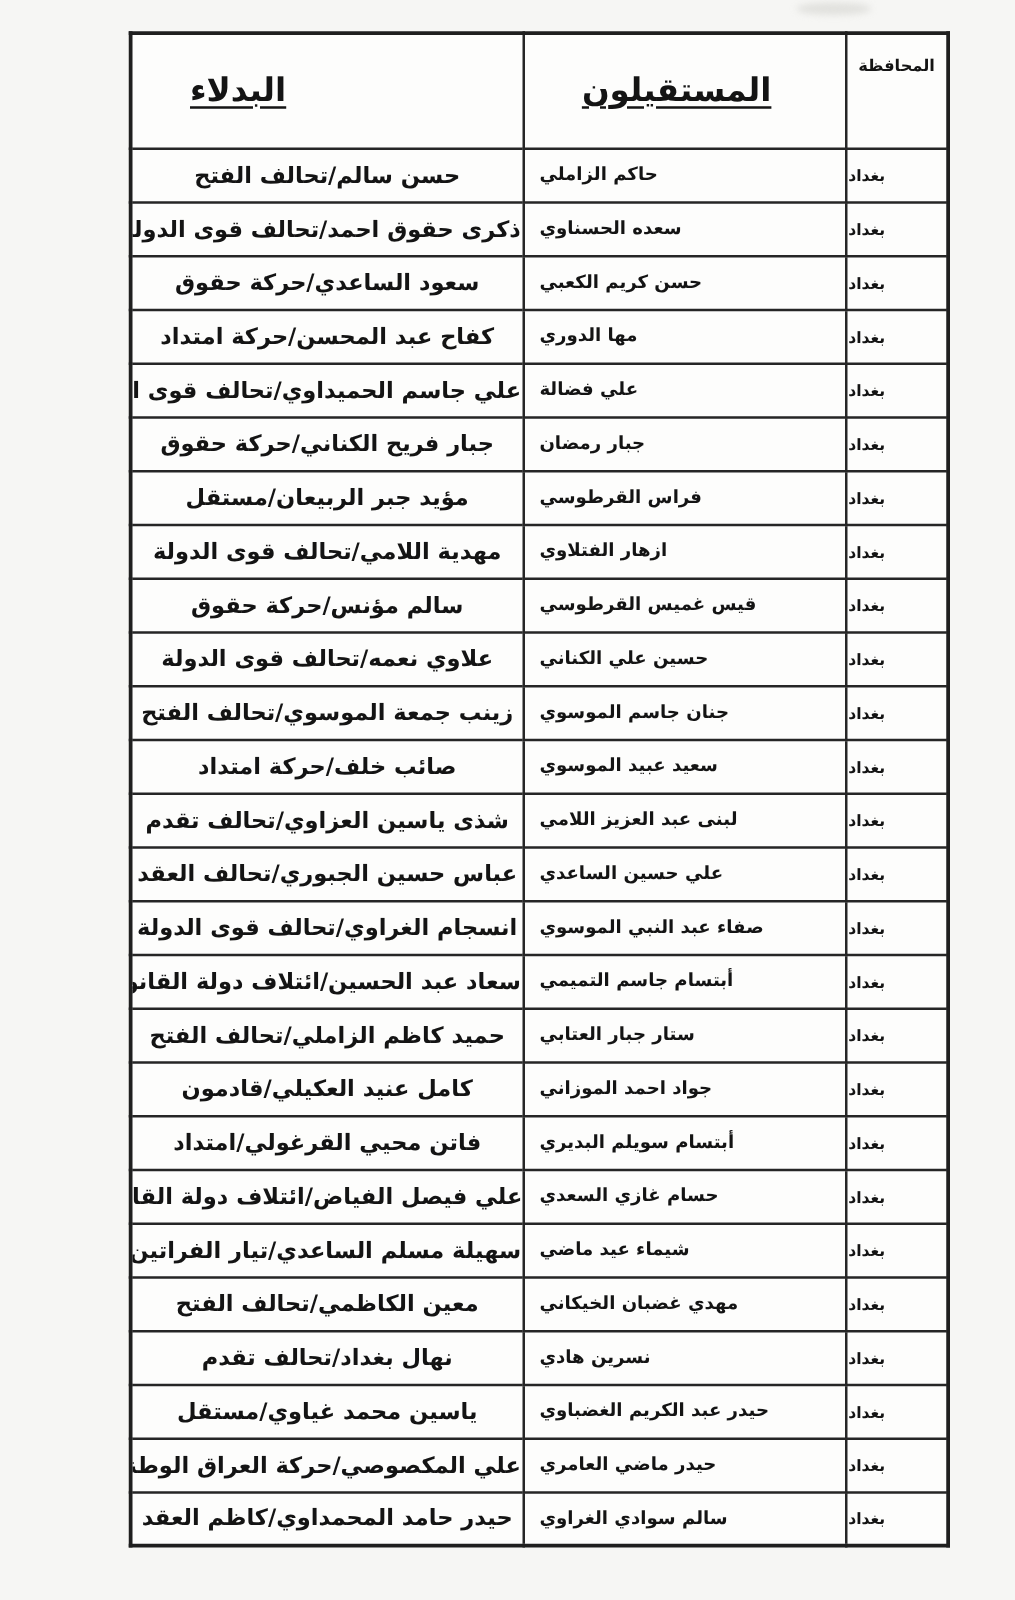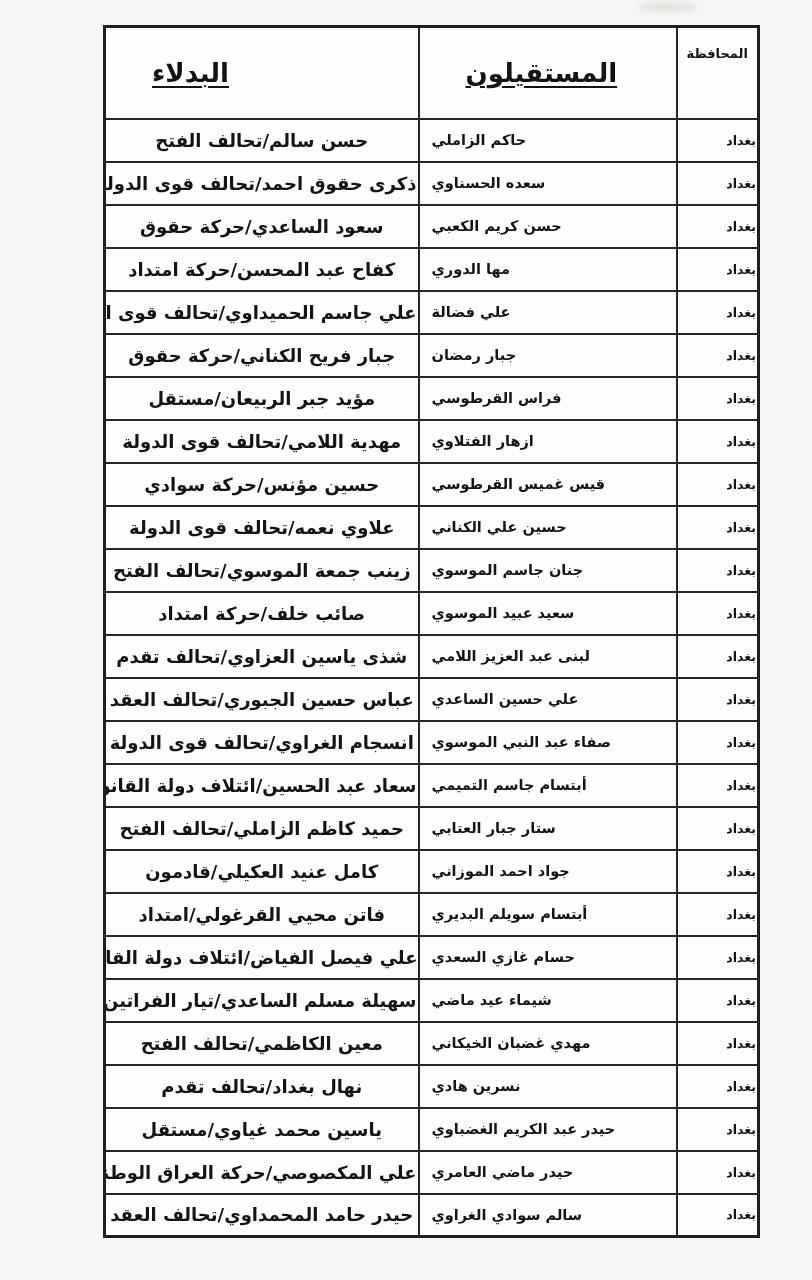--- a/index.html
+++ b/index.html
@@ -68,21 +68,21 @@
     display: inline-block;
     margin-right: 0;
     margin-left: 30px;
     float: left;
     text-decoration: underline;
     text-underline-offset: 4px;
     text-decoration-thickness: 2px;
   }
   td.col-governorate {
     font-size: 12.5px;
-    text-align: right;
+    text-align: left;
     margin-top: 20px;
   }
   td.col-resigned {
     font-size: 14.5px;
     text-align: right;
     padding-right: 12px;
     padding-left: 10px;
   }
   td.col-resigned span {
     float: left;
@@ -171,21 +171,21 @@
           <td class="col-resigned">
             <span>ازهار الفتلاوي</span>
           </td>
           <td class="col-replacement">مهدية اللامي/تحالف قوى الدولة</td>
         </tr>
         <tr>
           <td class="col-governorate">بغداد</td>
           <td class="col-resigned">
             <span>قيس غميس القرطوسي</span>
           </td>
-          <td class="col-replacement">حسين مؤنس/حركة سوادي</td>
+          <td class="col-replacement">سالم مؤنس/حركة حقوق</td>
         </tr>
         <tr>
           <td class="col-governorate">بغداد</td>
           <td class="col-resigned">
             <span>حسين علي الكناني</span>
           </td>
           <td class="col-replacement">علاوي نعمه/تحالف قوى الدولة</td>
         </tr>
         <tr>
           <td class="col-governorate">بغداد</td>
@@ -290,17 +290,17 @@
           <td class="col-resigned">
             <span>حيدر ماضي العامري</span>
           </td>
           <td class="col-replacement">علي المكصوصي/حركة العراق الوطنية</td>
         </tr>
         <tr>
           <td class="col-governorate">بغداد</td>
           <td class="col-resigned">
             <span>سالم سوادي الغراوي</span>
           </td>
-          <td class="col-replacement">حيدر حامد المحمداوي/تحالف العقد</td>
+          <td class="col-replacement">حيدر حامد المحمداوي/كاظم العقد</td>
         </tr>
       </tbody>
   </table>
 </div>
 
 </body></html>

